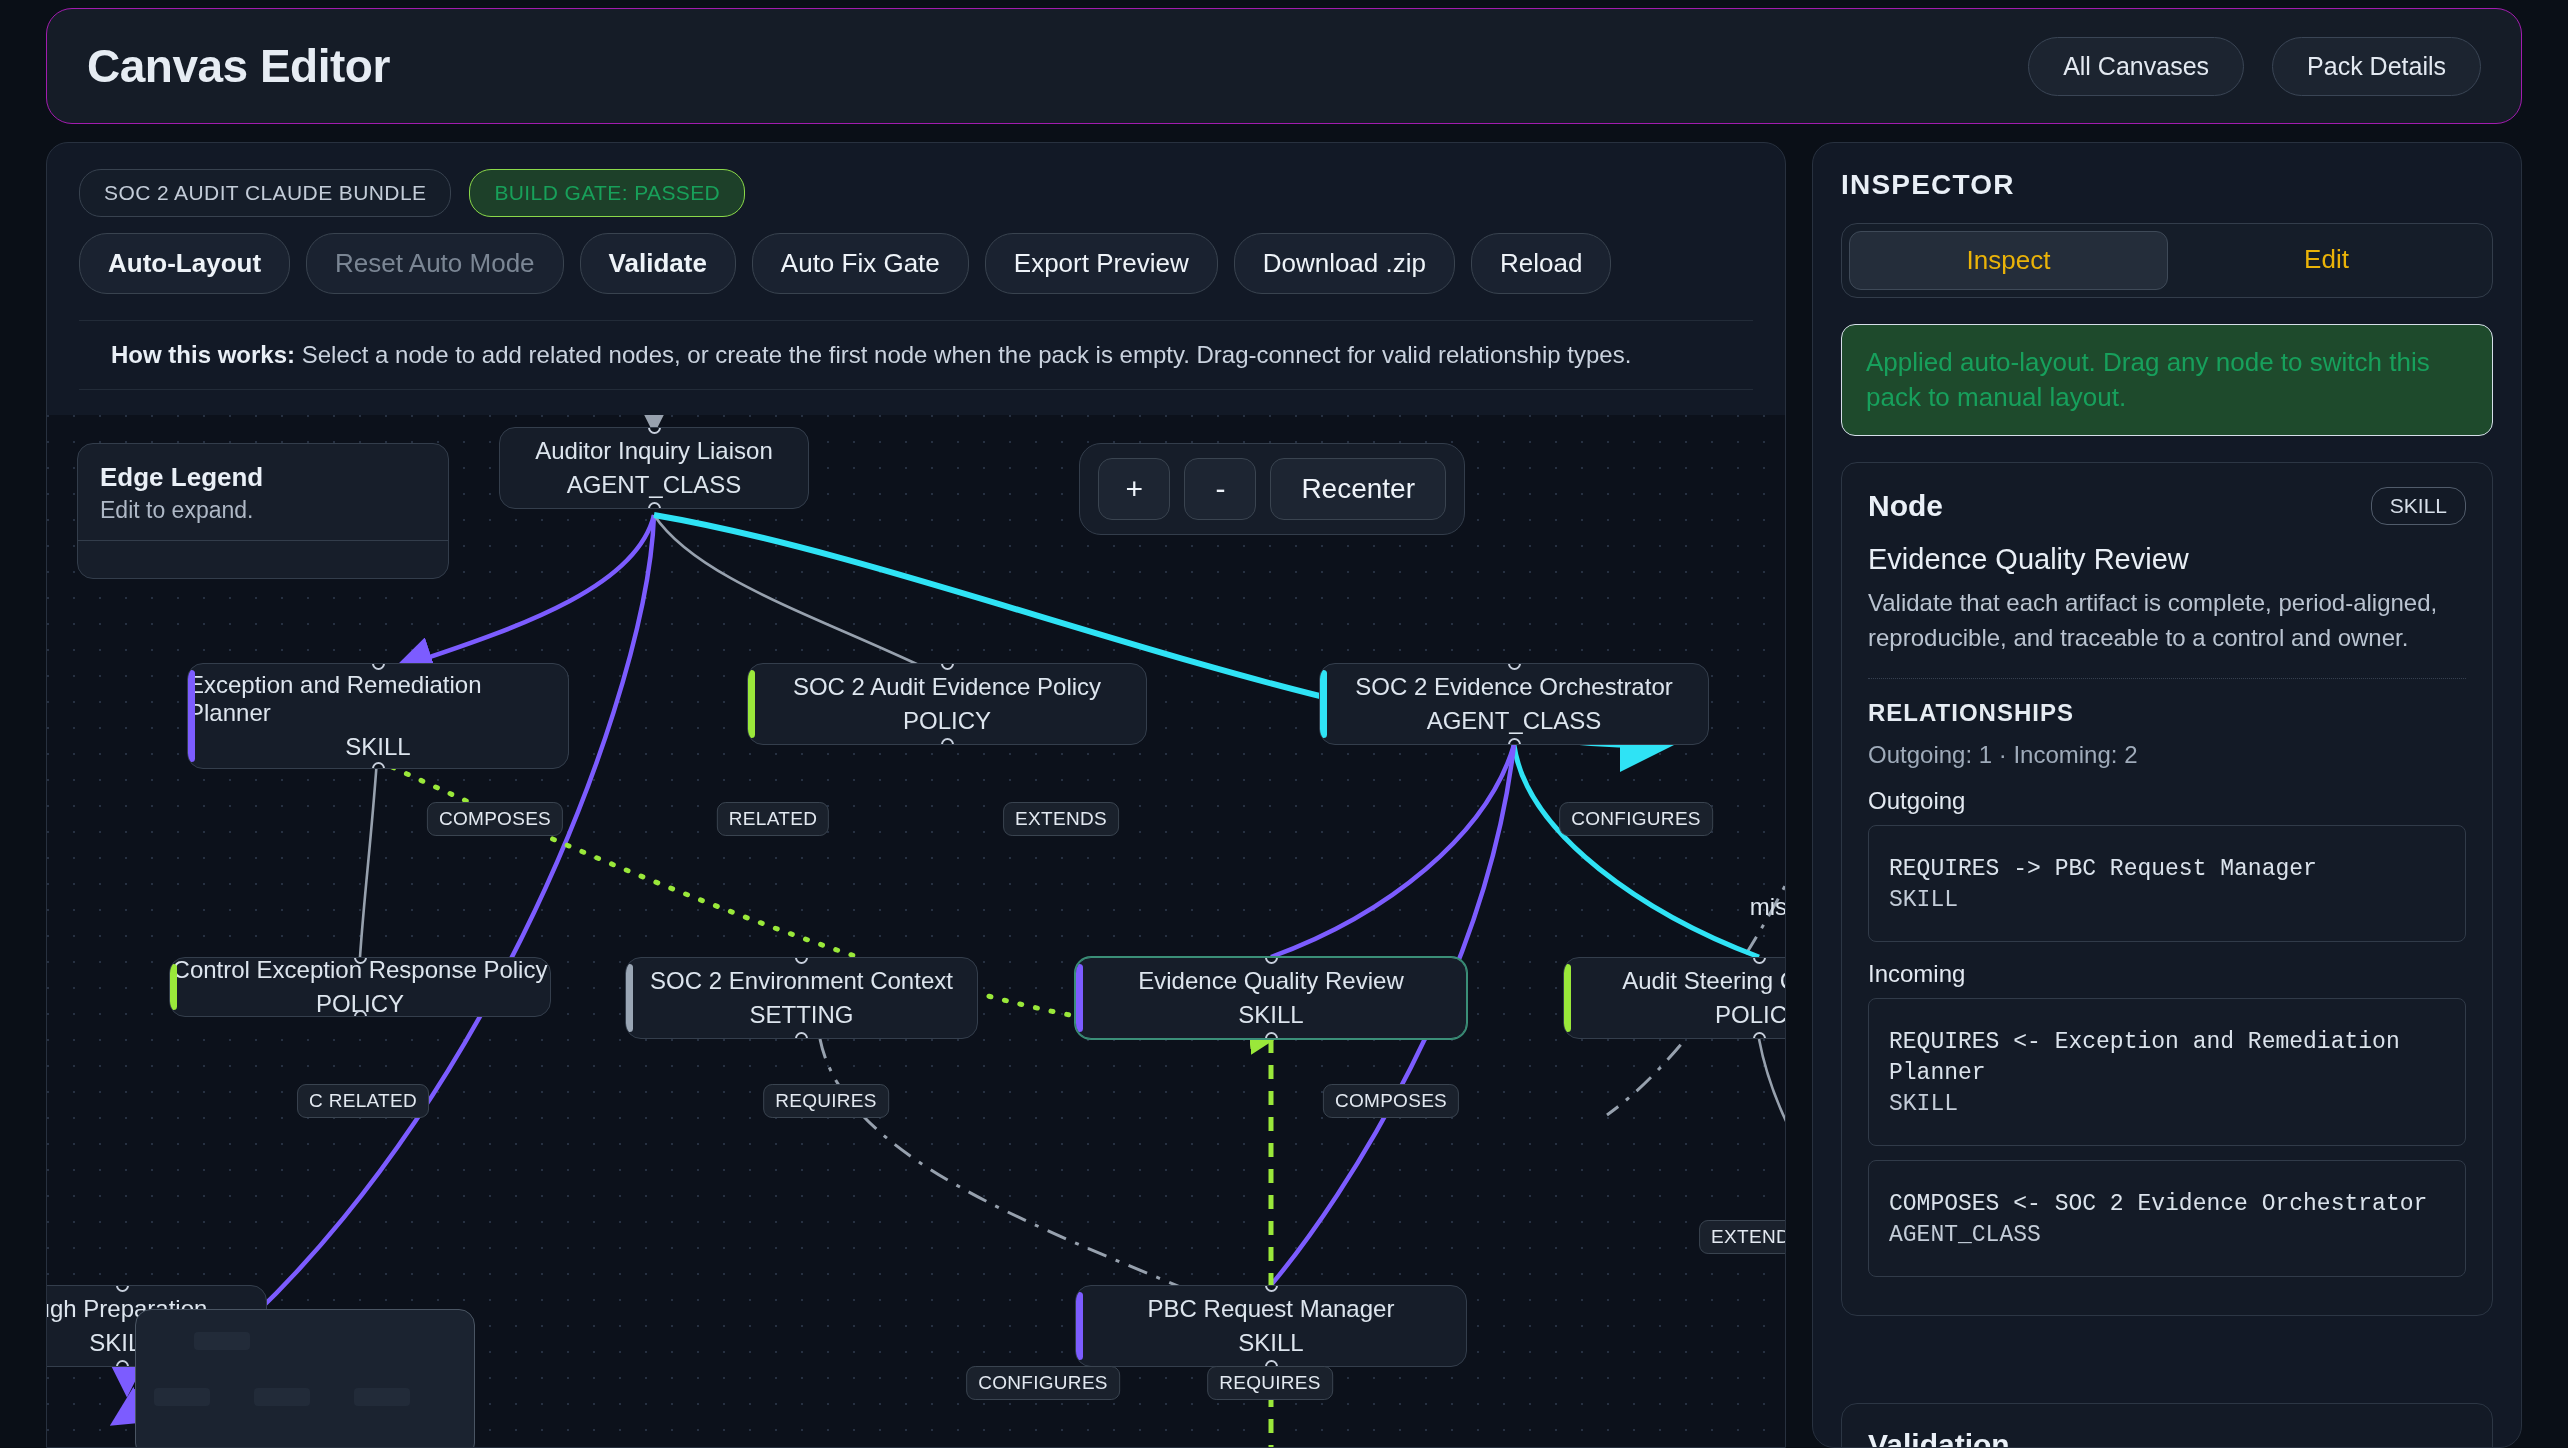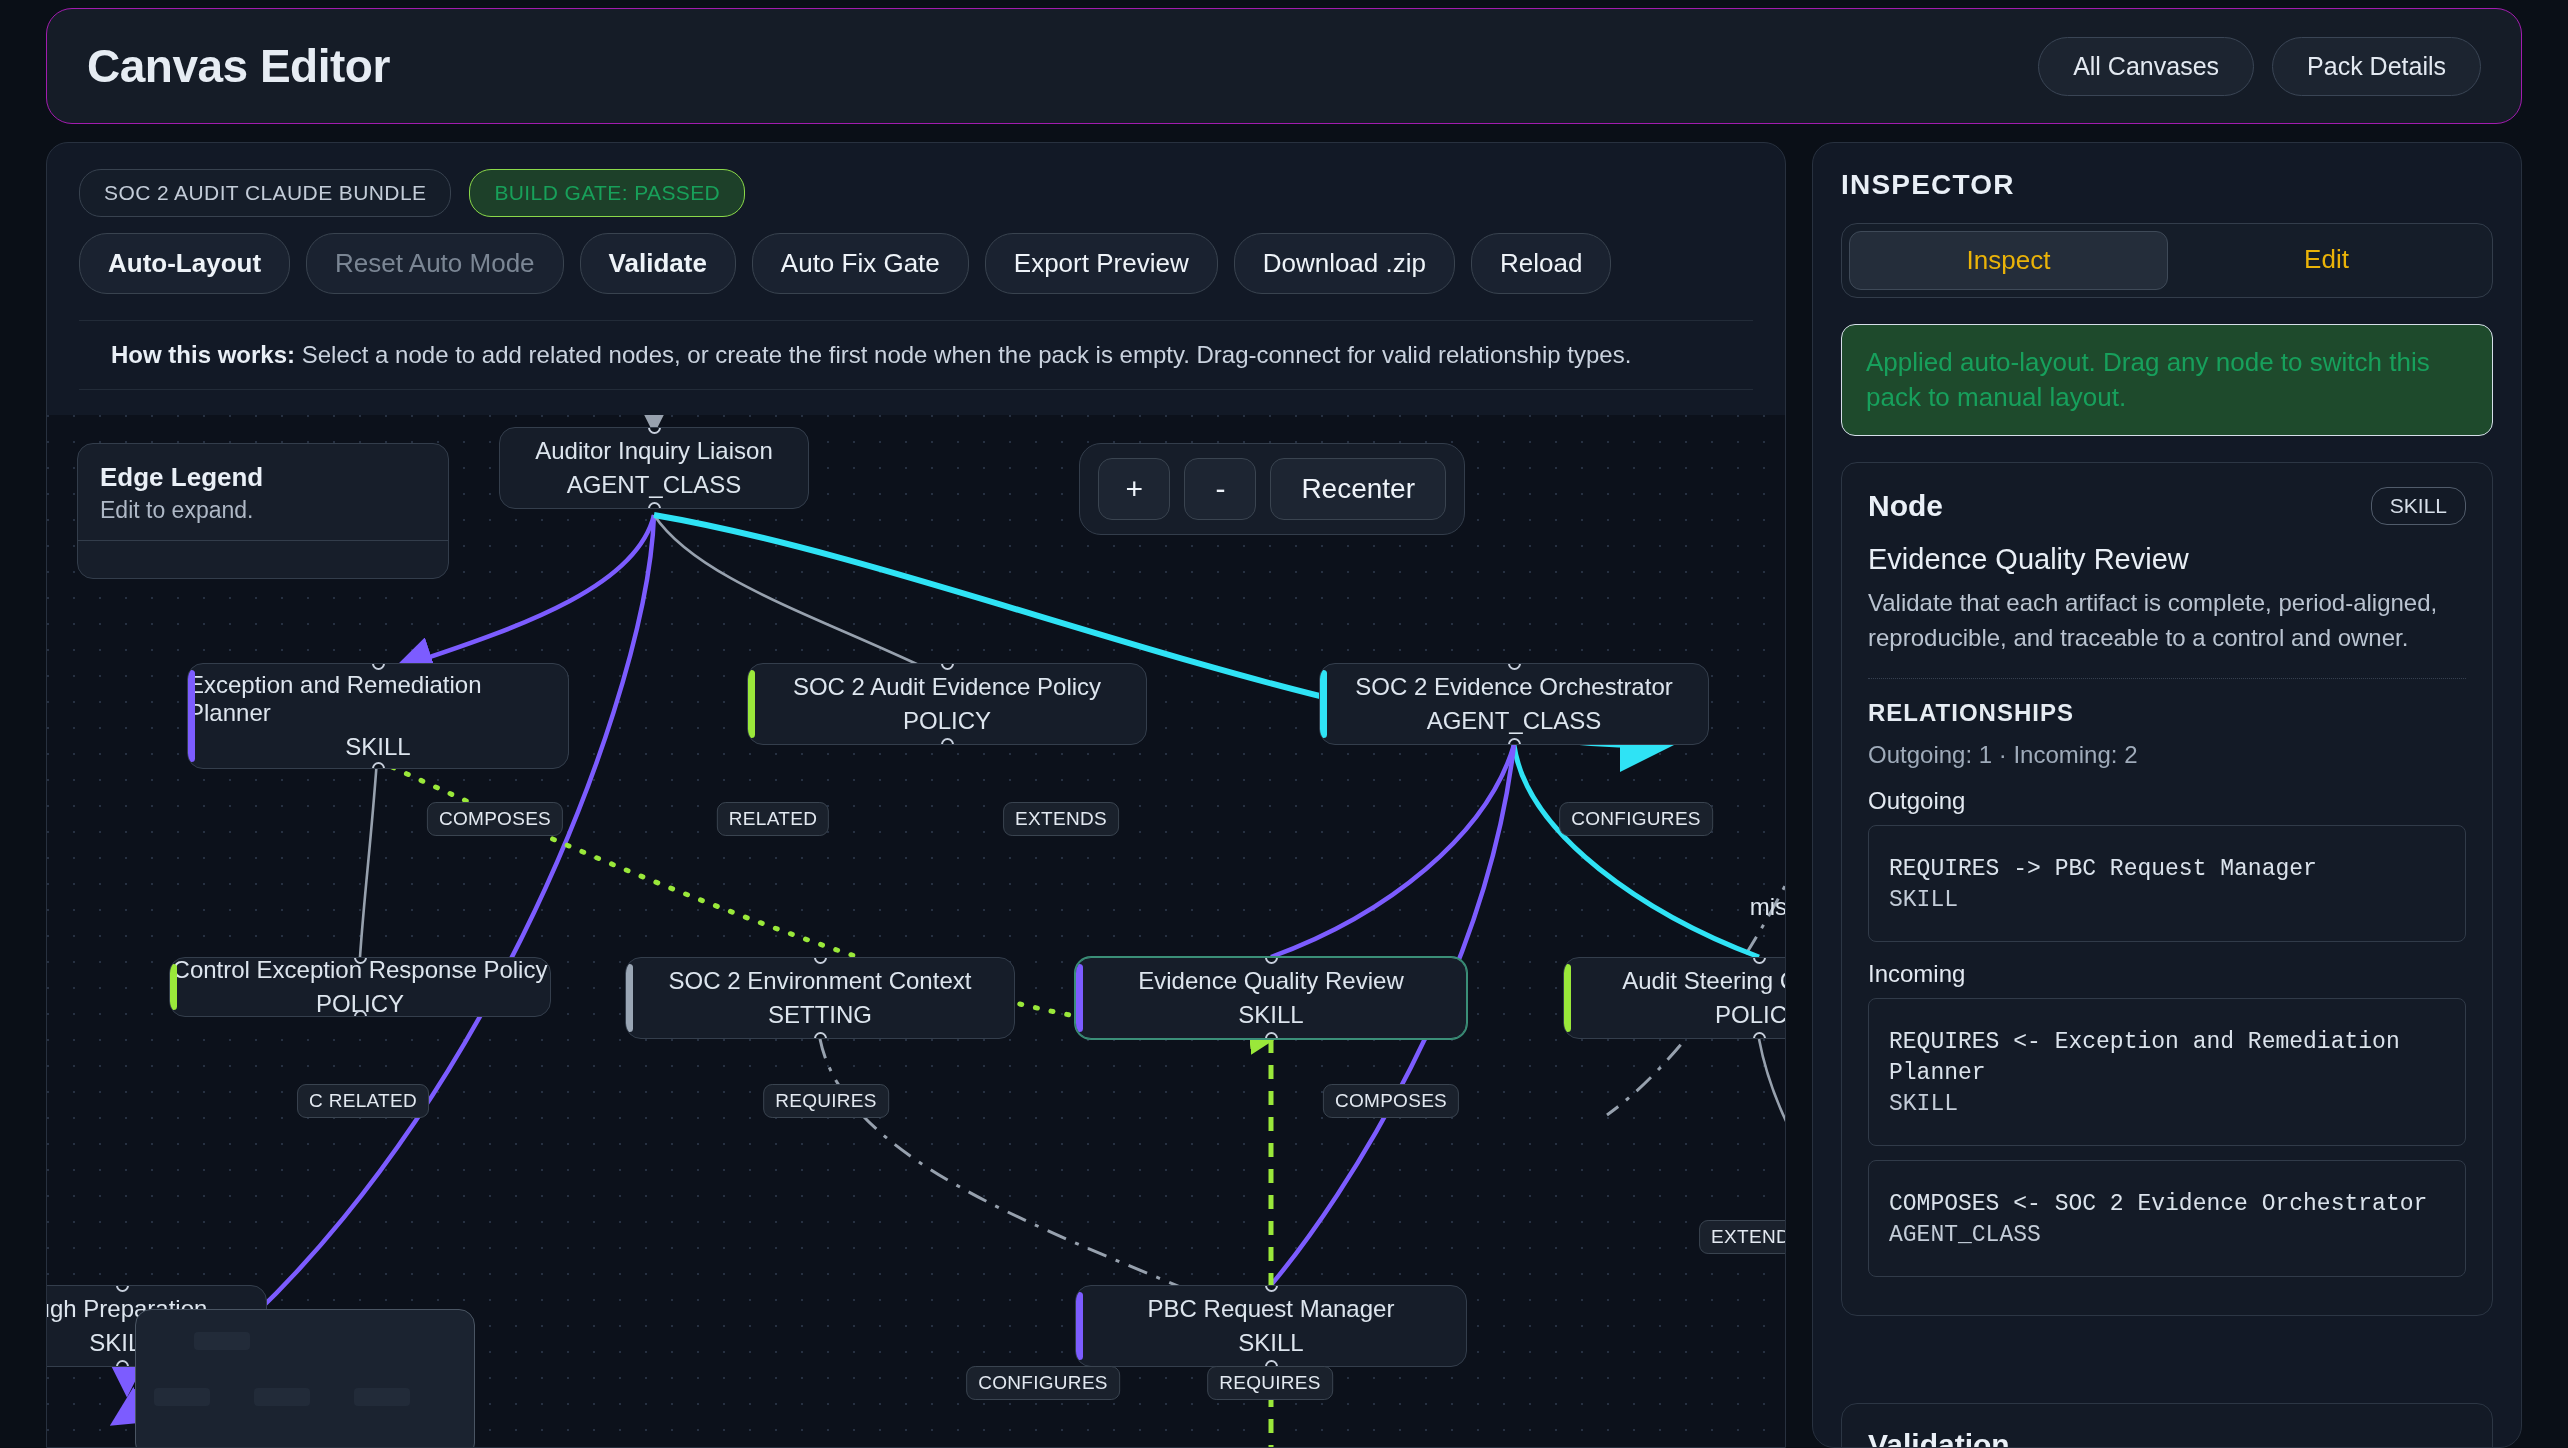--- a/index.html
+++ b/index.html
@@ -27,21 +27,21 @@
     align-items: center;
     justify-content: space-between;
     padding: 0 40px;
   }
   .app-title {
     font-size: 46px;
     font-weight: bold;
     color: #e6ecf3;
     letter-spacing: -0.5px;
   }
-  .header-actions { display: flex; gap: 18px; }
+  .header-actions { display: flex; gap: 28px; }
   .pill-btn {
     background: #1c2430;
     border: 1px solid #3a4555;
     border-radius: 30px;
     color: #e3e9f1;
     font-size: 25px;
     padding: 14px 34px;
     cursor: pointer;
     white-space: nowrap;
   }
@@ -425,21 +425,21 @@
             <span class="port top"></span>
             <span class="port bot"></span>
           </div>
           <div class="node" style="left: 122px; top: 542px; width: 382px; height: 60px;">
             <span class="accent" style="background: rgb(154, 232, 58);"></span>
             <div class="n-title">Control Exception Response Policy</div>
             <div class="n-kind">POLICY</div>
             <span class="port top"></span>
             <span class="port bot"></span>
           </div>
-          <div class="node" style="left: 578px; top: 542px; width: 390px; height: 82px;">
+          <div class="node" style="left: 578px; top: 542px; width: 353px; height: 82px;">
             <span class="accent" style="background: rgb(154, 166, 181);"></span>
             <div class="n-title">SOC 2 Environment Context</div>
             <div class="n-kind">SETTING</div>
             <span class="port top"></span>
             <span class="port bot"></span>
           </div>
           <div class="node selected" style="left: 1028px; top: 542px; width: 392px; height: 82px;">
             <span class="accent" style="background: rgb(124, 92, 255);"></span>
             <div class="n-title">Evidence Quality Review</div>
             <div class="n-kind">SKILL</div>

